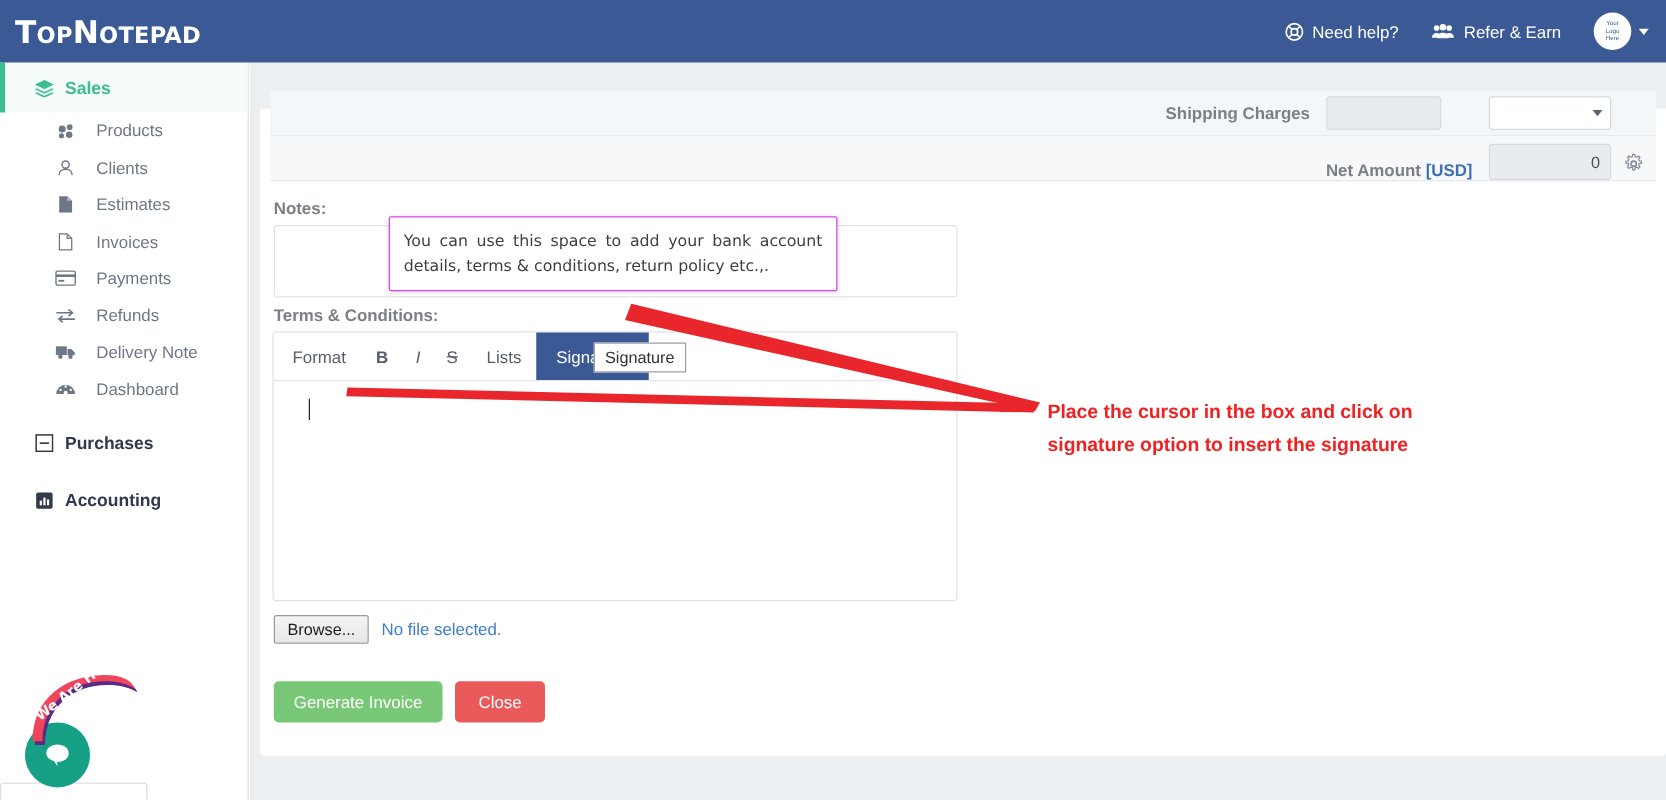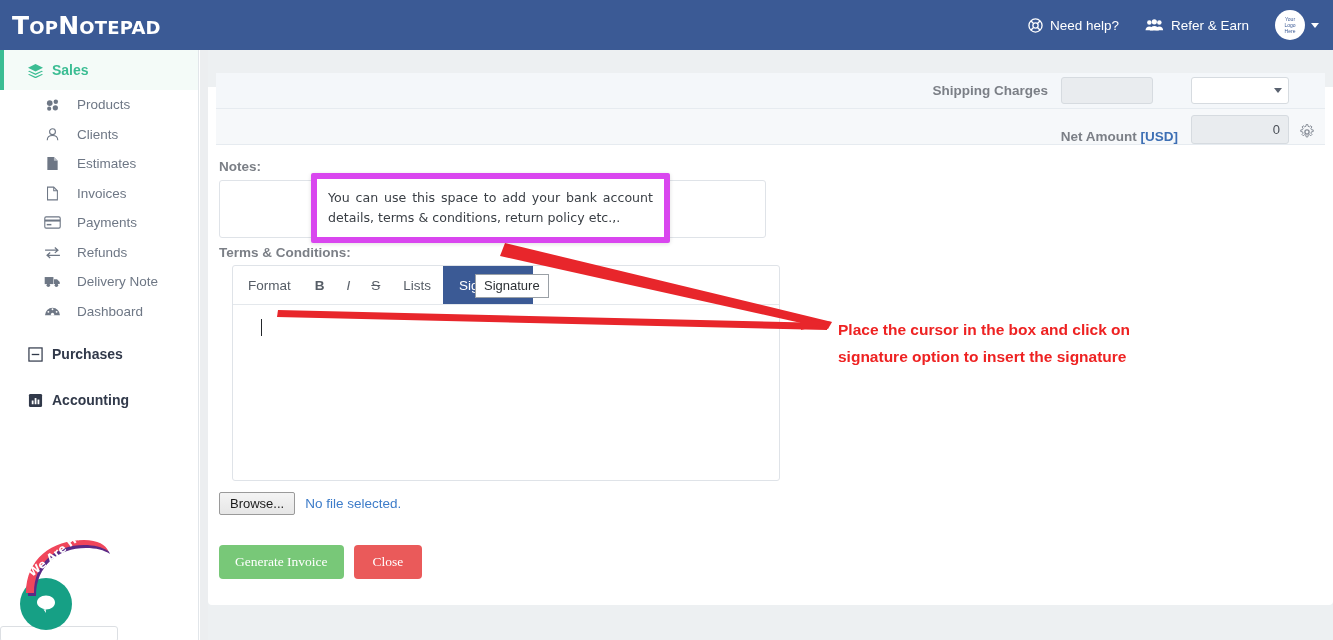--- a/index.html
+++ b/index.html
@@ -120,21 +120,21 @@
   .notes-label { left: 11px; top: 72px; }
   .terms-label { left: 11px; top: 158px; }
 
   .notes-box {
     position: absolute; left: 11px; top: 93px; width: 547px; height: 58px;
     border: 1px solid #dfe3e8; border-radius: 3px; background: #ffffff;
   }
 
   
   .editor {
-    position: absolute; left: 24px; top: 178px; width: 548px; height: 216px;
+    position: absolute; left: 10px; top: 178px; width: 548px; height: 216px;
     border: 1px solid #dfe3e8; border-radius: 3px; background: #ffffff;
   }
   .editor-toolbar {
     height: 39px; border-bottom: 1px solid #e4e8ec; display: flex; align-items: stretch;
   }
   .tool {
     display: flex; align-items: center; padding: 0 12px; font-size: 13.5px;
     color: #565d66; cursor: pointer; white-space: nowrap;
   }
   .tool.first { padding-left: 15px; }
@@ -162,29 +162,29 @@
   .browse-btn {
     border: 1px solid #9a9a9a; background: linear-gradient(#f4f4f4, #e6e6e6);
     padding: 3px 10px; font-size: 13px; color: #1c1c1c; border-radius: 2px;
     cursor: pointer; font-family: "Liberation Sans", sans-serif;
   }
   .file-none { font-size: 13.5px; color: #3d7cc9; }
 
   .actions { position: absolute; left: 11px; top: 458px; display: flex; gap: 10px; }
   .btn {
     border: none; border-radius: 4px; color: #ffffff; font-size: 13.5px;
-    padding: 9px 16px; cursor: pointer; font-family: Liberation Serif, serif;
+    padding: 9px 16px; cursor: pointer; font-family: Liberation Sans, sans-serif;
   }
   .btn-generate { background: #78c878; }
   .btn-close { background: #ea5a5a; padding: 9px 19px; }
 
   
   .notes-tooltip {
     position: absolute; left: 311px; top: 173px; width: 359px;
-    background: #ffffff; border: 6px solid #d946ef; border-radius: 2px;
+    background: #ffffff; border: 1px solid #d946ef; border-radius: 2px;
     box-shadow: 0 1px 4px rgba(0,0,0,.13);
     padding: 9px 11px 10px; font-size: 12.6px; line-height: 1.55;
     color: #3a3f45; text-align: justify; z-index: 50;
     font-family: "DejaVu Sans", sans-serif;
   }
 
   
   .annotation {
     position: absolute; left: 838px; top: 317px; width: 360px;
     color: #ee2222; font-size: 15.5px; font-weight: bold; line-height: 1.72;

